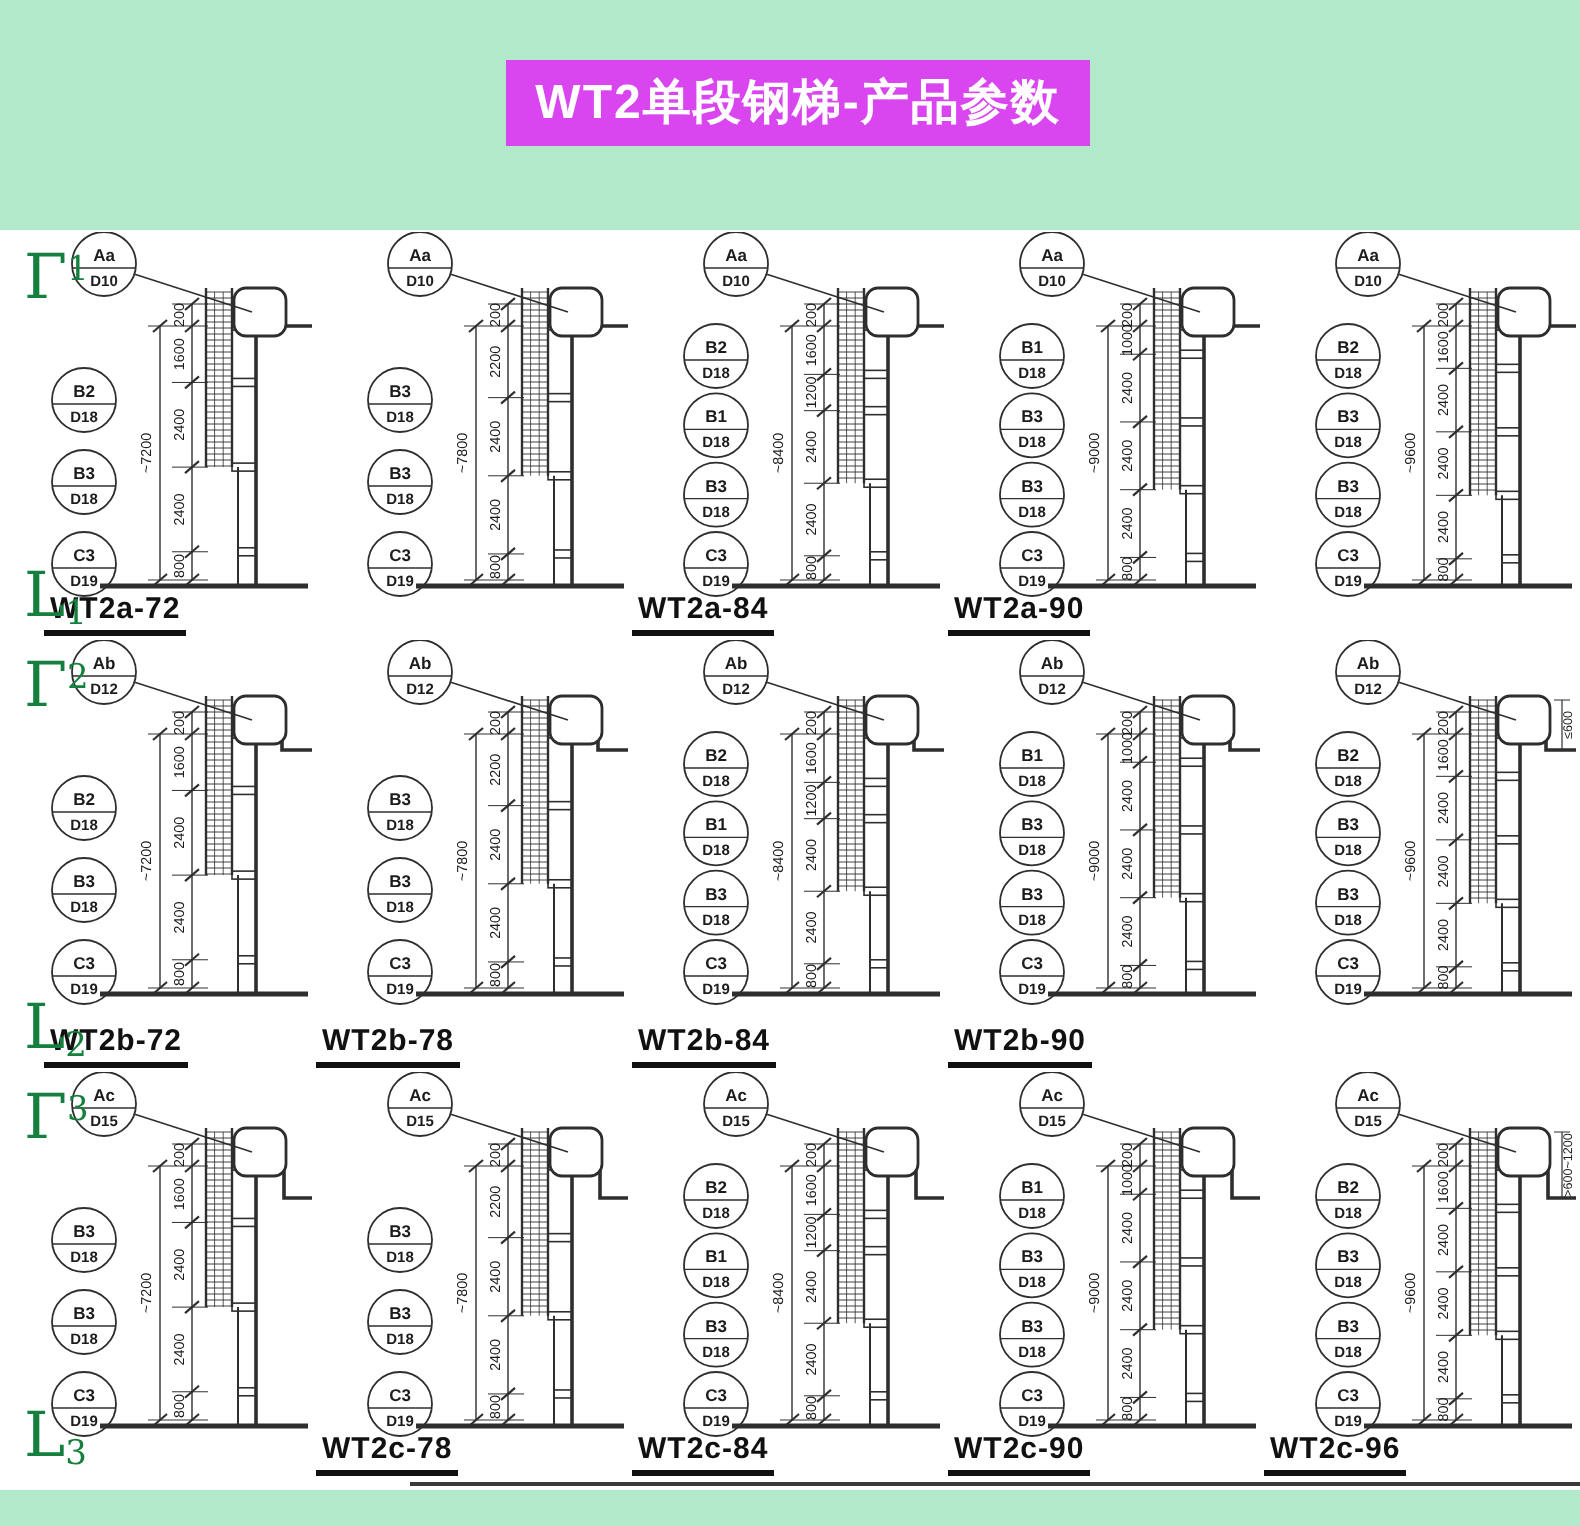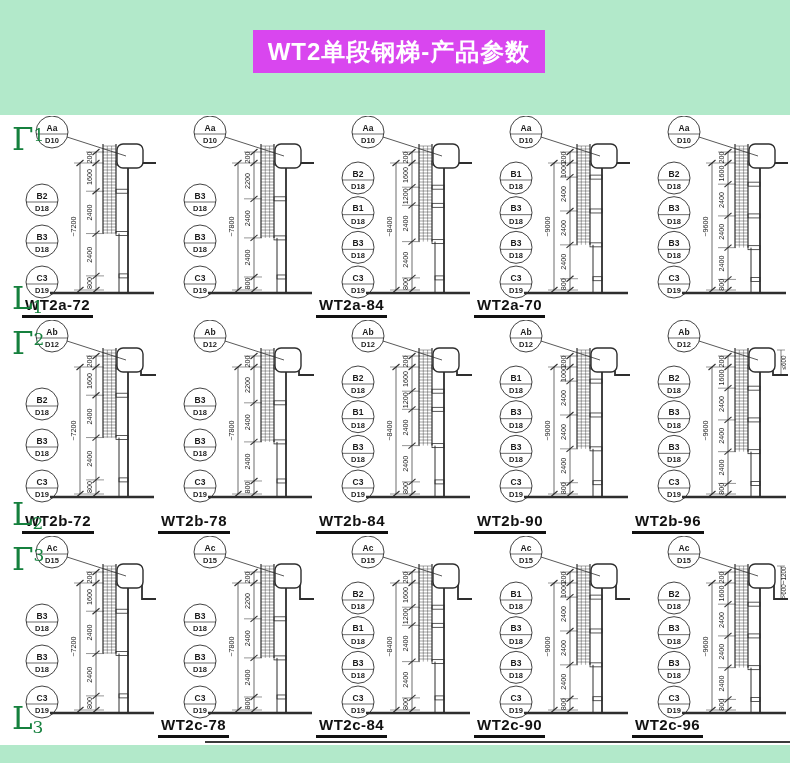--- a/index.html
+++ b/index.html
@@ -471,21 +471,21 @@
             <text x="42" y="129.83333333333331" text-anchor="middle" font-size="8.5" font-weight="bold" fill="#1c1c1c">B3</text>
             <text x="42" y="142.33333333333331" text-anchor="middle" font-size="7.5" font-weight="bold" fill="#1c1c1c">D18</text>
           </g>
           <g>
             <circle cx="42" cy="166" r="16" fill="none" stroke="#2e2e2e" stroke-width="0.9"></circle>
             <line x1="26" y1="168" x2="58" y2="168" stroke="#2e2e2e" stroke-width="0.7"></line>
             <text x="42" y="164.5" text-anchor="middle" font-size="8.5" font-weight="bold" fill="#1c1c1c">C3</text>
             <text x="42" y="177" text-anchor="middle" font-size="7.5" font-weight="bold" fill="#1c1c1c">D19</text>
           </g>
         </svg>
-        <div class="cell-label"><span>WT2a-70</span></div>
+        <div class="cell-label"><span>WT2a-90</span></div>
       </div>
       <div class="draw-cell">
         <svg class="cell-svg" viewBox="0 0 158 190" width="158" height="190">
           <line x1="50" y1="177" x2="154" y2="177" stroke="#2e2e2e" stroke-width="2.6"></line>
           <path d="M128 177 L128 47 L156 47" fill="none" stroke="#2e2e2e" stroke-width="1.8"></path>
           <line x1="119" y1="131.66666666666666" x2="119" y2="176" stroke="#2e2e2e" stroke-width="1"></line>
           <rect x="116" y="45" width="12" height="4" fill="none" stroke="#2e2e2e" stroke-width="0.8"></rect>
           <rect x="116" y="66.16666666666666" width="12" height="4" fill="none" stroke="#2e2e2e" stroke-width="0.8"></rect>
           <rect x="116" y="97.91666666666666" width="12" height="4" fill="none" stroke="#2e2e2e" stroke-width="0.8"></rect>
           <rect x="116" y="129.66666666666666" width="12" height="4" fill="none" stroke="#2e2e2e" stroke-width="0.8"></rect>
@@ -1146,21 +1146,20 @@
             <text x="42" y="129.83333333333331" text-anchor="middle" font-size="8.5" font-weight="bold" fill="#1c1c1c">B3</text>
             <text x="42" y="142.33333333333331" text-anchor="middle" font-size="7.5" font-weight="bold" fill="#1c1c1c">D18</text>
           </g>
           <g>
             <circle cx="42" cy="166" r="16" fill="none" stroke="#2e2e2e" stroke-width="0.9"></circle>
             <line x1="26" y1="168" x2="58" y2="168" stroke="#2e2e2e" stroke-width="0.7"></line>
             <text x="42" y="164.5" text-anchor="middle" font-size="8.5" font-weight="bold" fill="#1c1c1c">C3</text>
             <text x="42" y="177" text-anchor="middle" font-size="7.5" font-weight="bold" fill="#1c1c1c">D19</text>
           </g>
         </svg>
-        <div class="cell-label"><span>WT2b-96</span></div>
       </div>
       <div class="row-mark mark-top">Γ<sup>2</sup></div>
       <div class="row-mark mark-bottom">L<sub>2</sub></div>
     </div>
     <div class="draw-row r3">
       <div class="draw-cell">
         <svg class="cell-svg" viewBox="0 0 158 190" width="158" height="190">
           <line x1="50" y1="177" x2="154" y2="177" stroke="#2e2e2e" stroke-width="2.6"></line>
           <path d="M128 177 L128 32 L142 32 L142 63 L156 63" fill="none" stroke="#2e2e2e" stroke-width="1.8"></path>
           <line x1="119" y1="117.55555555555556" x2="119" y2="176" stroke="#2e2e2e" stroke-width="1"></line>

